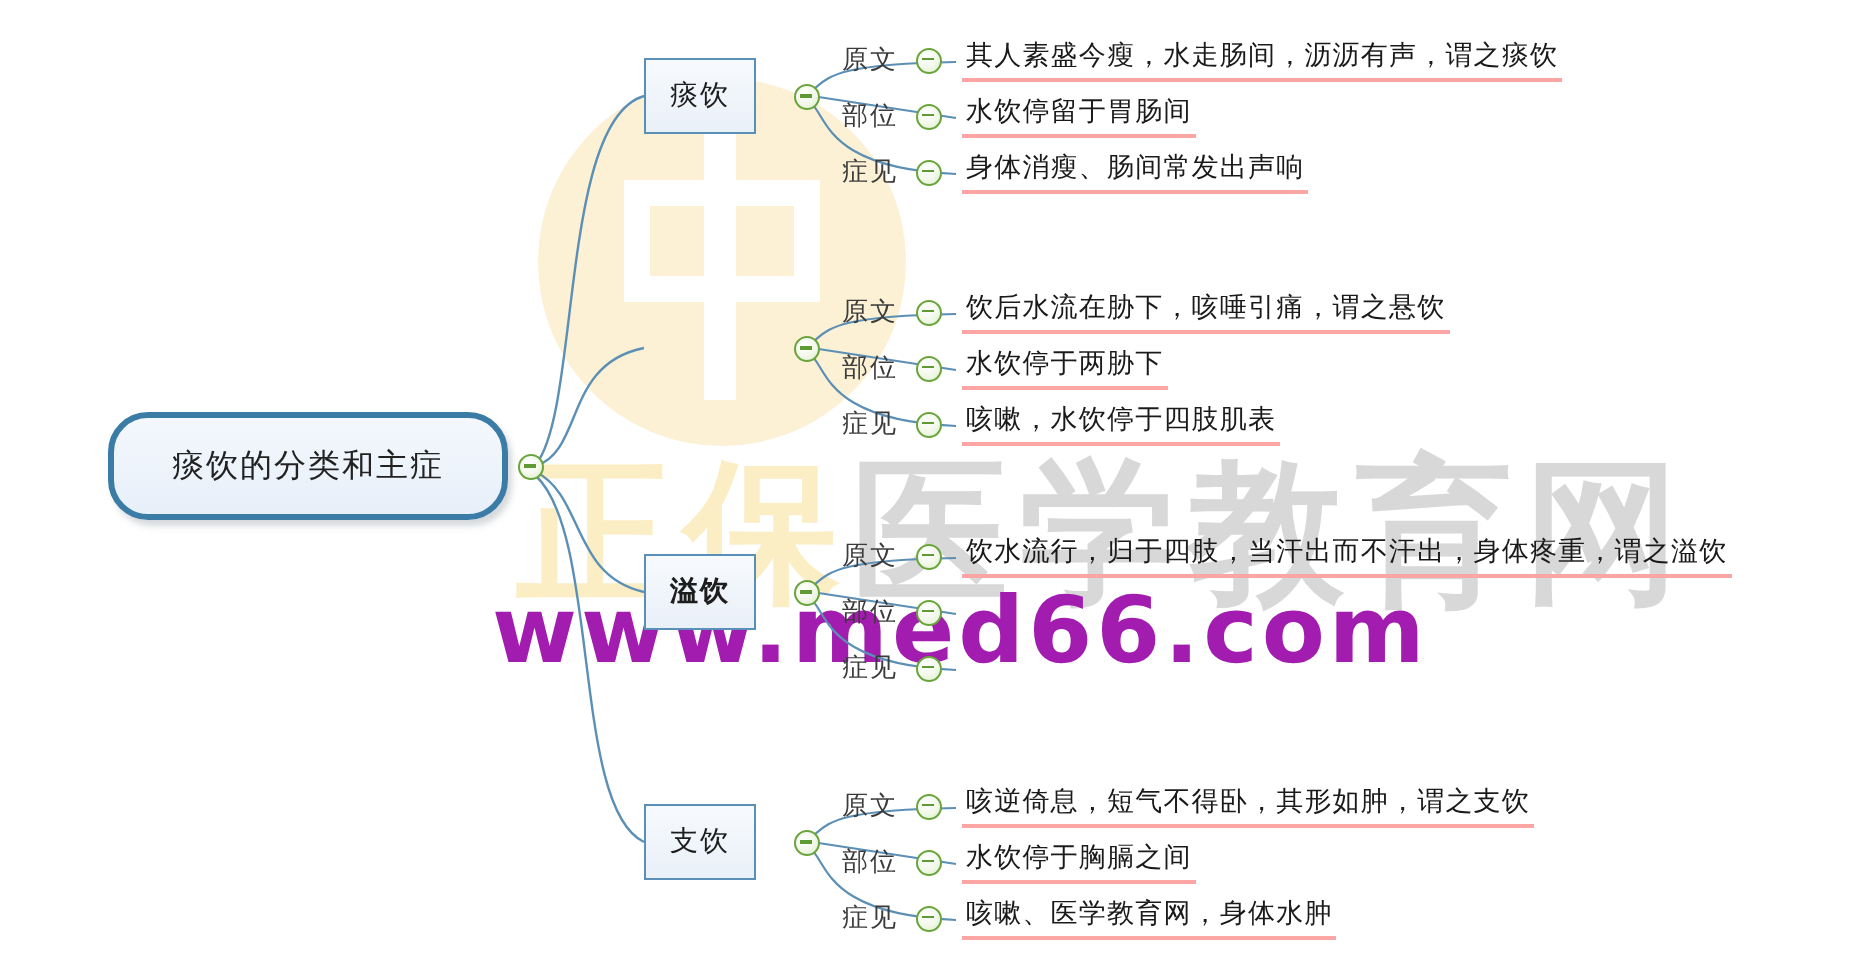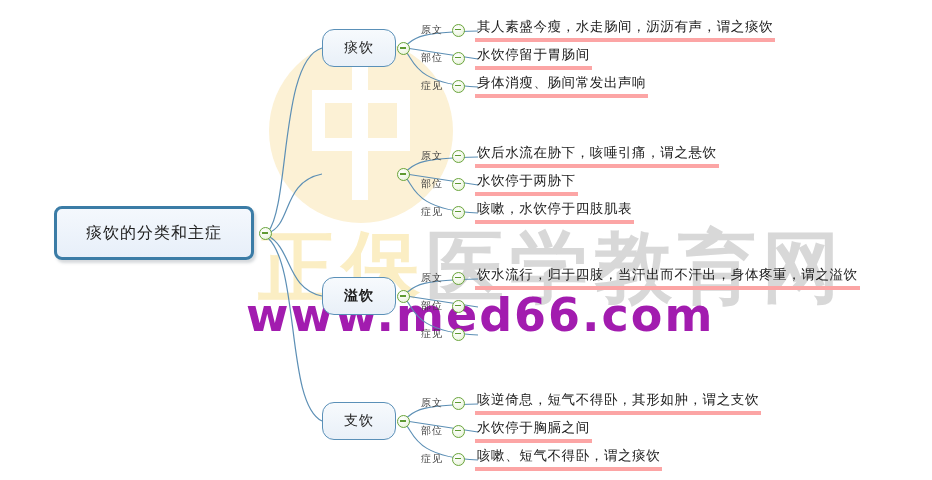--- a/index.html
+++ b/index.html
@@ -80,33 +80,33 @@
     justify-content: center;
     white-space: nowrap;
   }
 
   #root-node {
     left: 54px;
     top: 206px;
     width: 200px;
     height: 54px;
     border: 3px solid #3b7ca6;
-    border-radius: 8px;
+    border-radius: 20px;
     background: linear-gradient(180deg, #f4f8fd 0%, #e7eff9 100%);
     box-shadow: 2px 3px 3px rgba(120,130,140,0.30);
     font-size: 16px;
     color: #222222;
     letter-spacing: 1px;
   }
 
   .branch-node {
-    width: 74px;
+    width: 56px;
     height: 38px;
     border: 1.5px solid #5a90b8;
-    border-radius: 12px;
+    border-radius: 0;
     background: linear-gradient(180deg, #f7fafd 0%, #e9f0f8 100%);
     font-size: 14px;
     color: #1d1d1d;
     letter-spacing: 1px;
     justify-content: center;
   }
 
   
   .collapse-icon {
     position: absolute;
@@ -131,21 +131,21 @@
   
   .leaf-row {
     position: absolute;
     z-index: 5;
     display: flex;
     align-items: center;
     white-space: nowrap;
     height: 20px;
   }
   .leaf-label {
-    font-size: 10px;
+    font-size: 13px;
     color: #3b3b3b;
     letter-spacing: 1px;
   }
   .leaf-icon {
     position: relative;
     display: inline-block;
     width: 13px;
     height: 13px;
     margin: 0 10px 0 9px;
     border-radius: 50%;
@@ -161,21 +161,21 @@
     top: 4.3px;
     width: 6.4px;
     height: 1.6px;
     background: #5f9a33;
   }
   .leaf-text {
     font-size: 13.5px;
     color: #1a1a1a;
     letter-spacing: 0.6px;
     padding: 0 2px 2px 2px;
-    border-bottom: 4px solid #fca5a5;
+    border-bottom: 2px solid #fca5a5;
   }
 </style>
 </head>
 <body>
 
 <div id="canvas">
 
   <div id="watermark">
     <svg class="wm-logo" viewBox="0 0 186 186">
       <circle cx="93" cy="93" r="92" fill="#fcf1d5"></circle>
@@ -291,16 +291,16 @@
     <span class="leaf-text">咳逆倚息，短气不得卧，其形如肿，谓之支饮</span>
   </div>
   <div class="leaf-row" style="left:421px; top:421px;">
     <span class="leaf-label">部位</span>
     <span class="leaf-icon"></span>
     <span class="leaf-text">水饮停于胸膈之间</span>
   </div>
   <div class="leaf-row" style="left:421px; top:449px;">
     <span class="leaf-label">症见</span>
     <span class="leaf-icon"></span>
-    <span class="leaf-text">咳嗽、短气不得卧，谓之痰饮</span>
+    <span class="leaf-text">咳嗽、医学教育网，身体水肿</span>
   </div>
 
 </div>
 
 </body></html>

